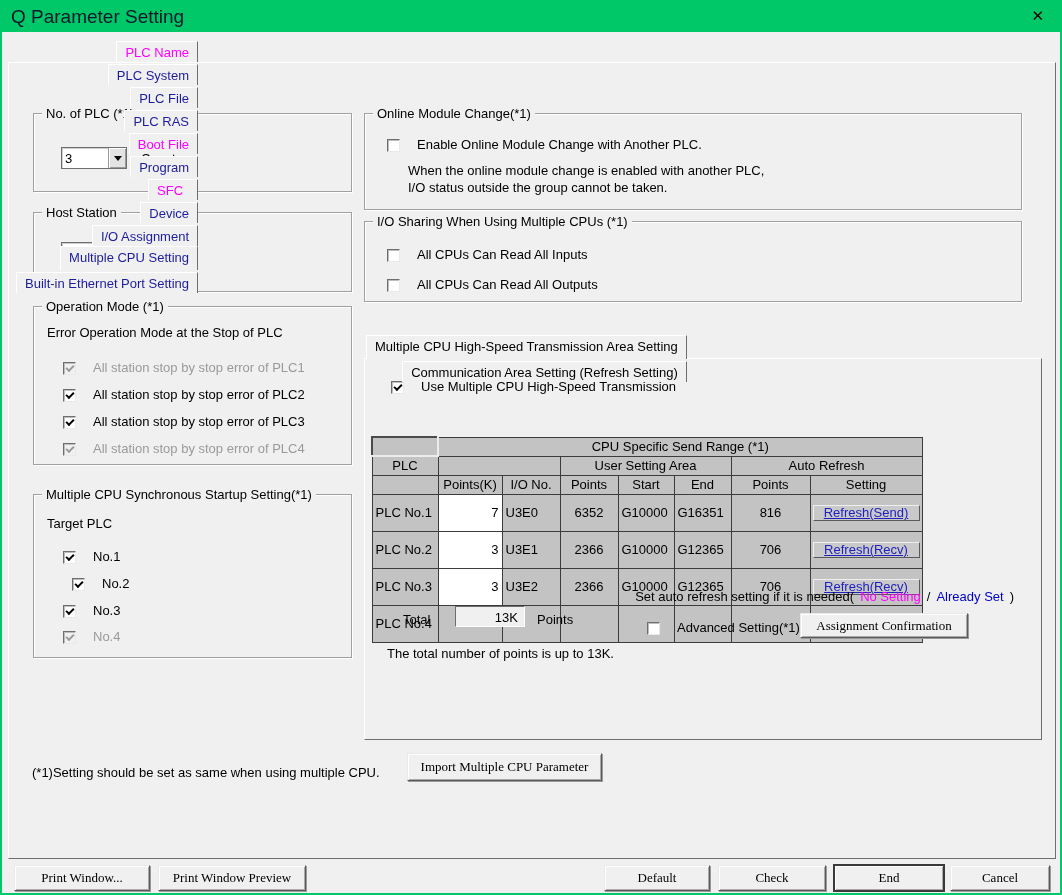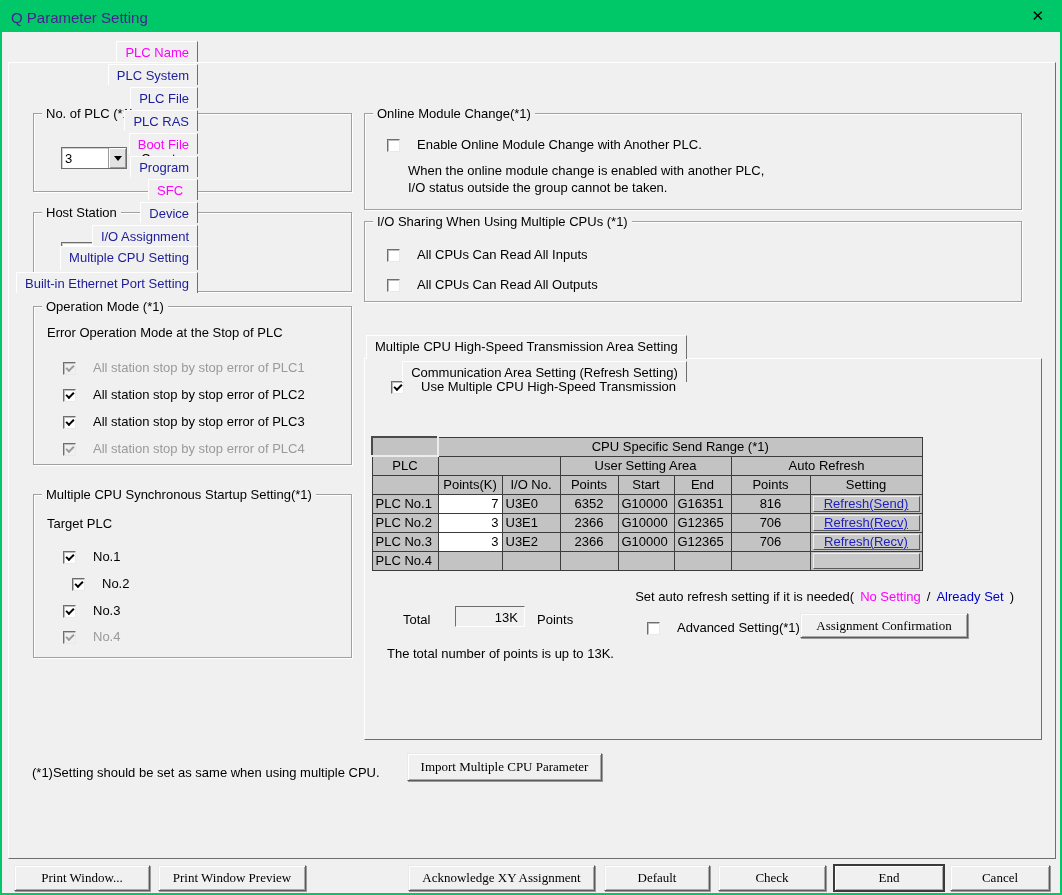--- a/index.html
+++ b/index.html
@@ -2,21 +2,21 @@
 <html><head>
 <meta charset="utf-8">
 <style>
   html,body{margin:0;padding:0;background:#555;}
   .window{position:relative;width:1062px;height:895px;box-sizing:border-box;
     background:#f0f0f0;border:2px solid #00c868;overflow:hidden;
     font-family:"Liberation Sans",sans-serif;color:#000;}
   
   .titlebar{position:absolute;left:0;top:0;right:0;height:30px;background:#00c868;
     display:flex;align-items:center;padding:0 9px;box-sizing:border-box;}
-  .title{font-size:15px;color:#4c1d95;}
+  .title{font-size:19px;color:#0f172a;}
   .close{position:absolute;right:16px;top:6px;font-size:15px;line-height:15px;color:#000;cursor:default;}
   
   .tabstrip{position:absolute;display:flex;align-items:flex-end;z-index:3;flex-direction:column;}
   .tab{box-sizing:border-box;height:21px;margin-top:2px;padding:3px 8px 0;font-size:13px;
     color:#1c1c9c;background:#f0f0f0;white-space:nowrap;
     border:1px solid;border-color:#fff #6e6e6e #6e6e6e #fff;border-bottom:none;}
   .tab.active{height:24px;margin-top:0;position:relative;z-index:4;}
   .tab.magenta{color:#ff00ff;}
   .tab.black{color:#000;}
   .tab.w50{min-width:50px;}
@@ -56,21 +56,21 @@
   .btn.default{border-color:#3a3a3a;box-shadow:inset 1px 1px 0 #fff, inset -1px -1px 0 #aaa,
     0 0 0 1px #3a3a3a;}
   
   .tbl{position:absolute;border-collapse:collapse;table-layout:fixed;font-size:13px;}
   .tbl td{border:1px solid #3c3c3c;background:#c3c3c3;height:19px;padding:0 3px;
     overflow:hidden;white-space:nowrap;box-sizing:border-box;margin-top:28px;}
   .tbl td.hdr{text-align:center;}
   .tbl td.num{text-align:center;}
   .tbl td.white{background:#fff;text-align:right;}
   .tbl td.corner{border:2px solid;border-color:#4a4a4a #ececec #ececec #4a4a4a;}
-  .tbl td.setcell{padding:1px 2px;}
+  .tbl td.setcell{padding:10px 2px;}
   .refresh-btn{display:block;width:100%;height:16px;background:#c9c9c9;box-sizing:border-box;
     border:1px solid;border-color:#efefef #5a5a5a #5a5a5a #efefef;
     color:#2020c0;text-decoration:underline;font-size:13px;line-height:13px;text-align:center;
     font-family:inherit;padding:0;}
   
   .sunken{position:absolute;box-sizing:border-box;background:#f0f0f0;font-size:13px;text-align:right;
     padding:3px 6px 0;border:1px solid;border-color:#6e6e6e #fff #fff #6e6e6e;}
   .refresh-note span{margin:0 3px;}
   .mag{color:#ff00ff;}
   .blu{color:#0000c8;}
@@ -296,19 +296,18 @@
     <button class="btn" style="left:435px;top:254px;width:168px;height:25px;">Assignment Confirmation</button>
 
     <span class="note" style="left:22px;top:287px;">The total number of points is up to 13K.</span>
   </div>
 
   <span class="note" style="left:30px;top:763px;">(*1)Setting should be set as same when using multiple CPU.</span>
   <button class="btn" style="left:405px;top:751px;width:195px;height:28px;">Import Multiple CPU Parameter</button>
 
   <button class="btn" style="left:12px;top:863px;width:136px;">Print Window...</button>
   <button class="btn" style="left:156px;top:863px;width:148px;">Print Window Preview</button>
-  <button class="btn" style="left:406px;top:863px;width:187px;">Acknowledge XY Assignment</button>
   <button class="btn" style="left:602px;top:863px;width:106px;">Default</button>
   <button class="btn" style="left:716px;top:863px;width:108px;">Check</button>
   <button class="btn default" style="left:832px;top:863px;width:110px;">End</button>
   <button class="btn" style="left:948px;top:863px;width:100px;">Cancel</button>
 
 </div>
 
 </body></html>

